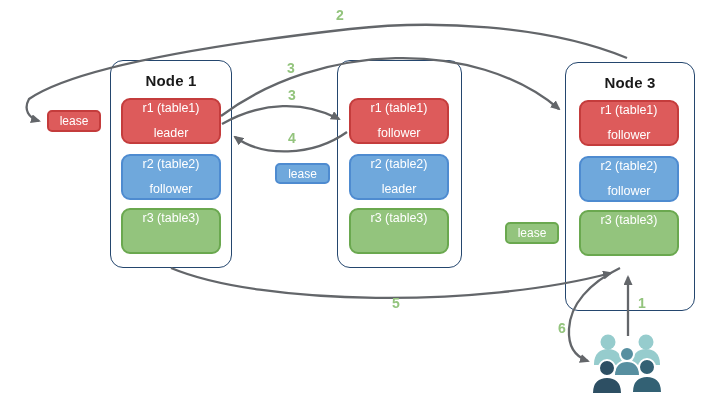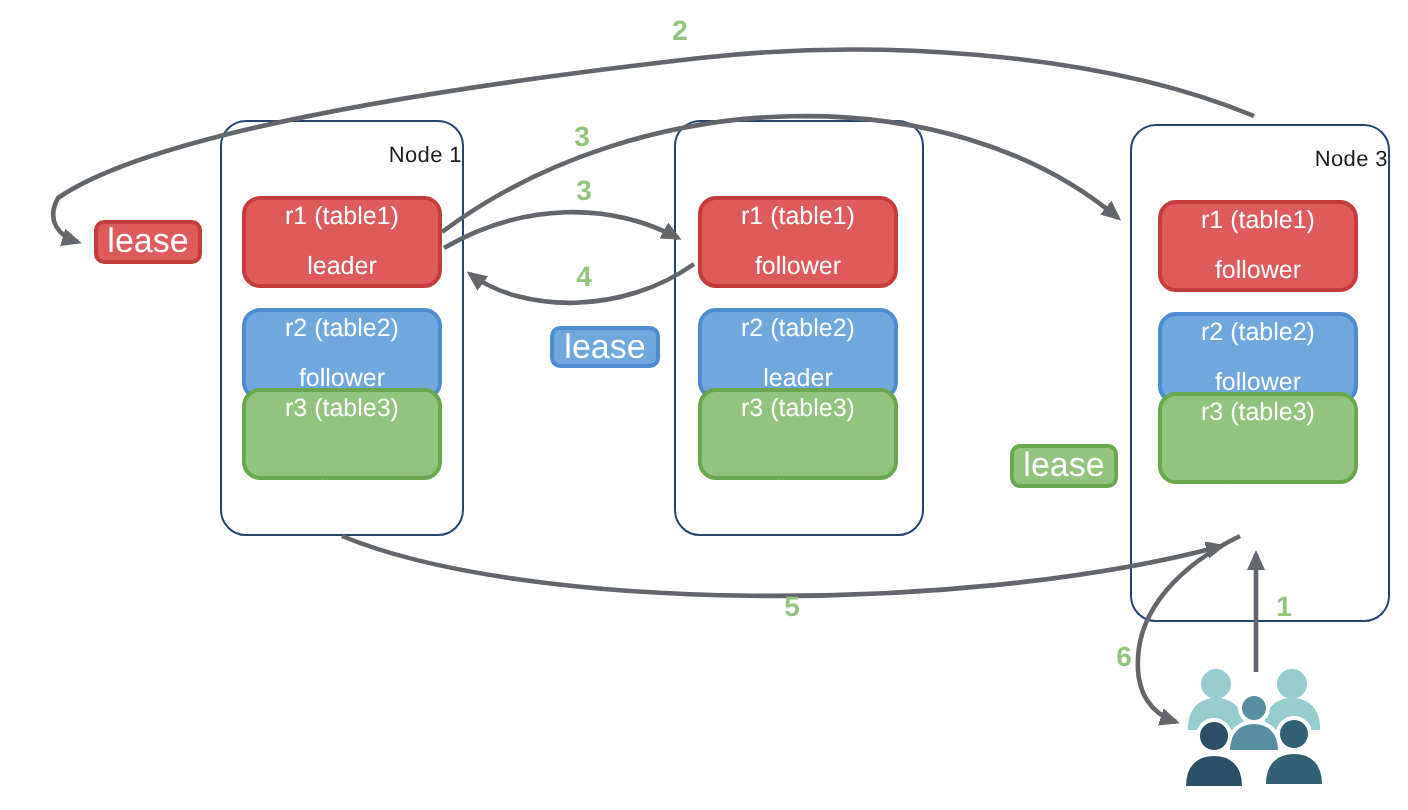--- a/index.html
+++ b/index.html
@@ -5,33 +5,33 @@
   html,body{margin:0;padding:0;background:#ffffff;}
   .canvas{
     position:relative;width:704px;height:405px;background:#ffffff;overflow:hidden;
     font-family:"Liberation Sans","DejaVu Sans",sans-serif;
   }
   .arrow-layer{position:absolute;left:0;top:0;width:704px;height:405px;pointer-events:none;z-index:3;}
   .node{
     position:absolute;background:#ffffff;border:1.6px solid #24466e;border-radius:13px;
     box-sizing:border-box;z-index:2;text-align:center;
   }
-  .node-title{font-weight:normal;font-size:11px;color:#1a1a1a;margin-top:11px;letter-spacing:.2px;text-align:right;}
+  .node-title{font-weight:bold;font-size:15px;color:#1a1a1a;margin-top:11px;letter-spacing:.2px;}
   .replica{
     position:absolute;left:10px;width:100px;height:46px;border-radius:9px;color:#ffffff;
     font-size:12.5px;line-height:1.35;display:flex;flex-direction:column;align-items:center;
     justify-content:space-between;box-sizing:border-box;
   }
   .replica span{display:block;}
   .red{background:#dd5b5b;border:2px solid #c43c3c;}
   .blue{background:#6fa8dc;border:2px solid #4e8bd0;}
   .green{background:#93c47d;border:2px solid #6aa84f;}
-  .r1{top:37px;} .r2{top:93px;} .r3{top:133px;gap:24px;}
+  .r1{top:37px;} .r2{top:93px;} .r3{top:147px;gap:24px;}
   .lease{
-    position:absolute;border-radius:5px;color:#ffffff;font-size:17px;z-index:2;
+    position:absolute;border-radius:5px;color:#ffffff;font-size:12px;z-index:2;
     display:flex;align-items:center;justify-content:center;box-sizing:border-box;
   }
   .lease-red{left:47px;top:110px;width:54px;height:22px;}
   .lease-blue{left:275px;top:163px;width:55px;height:21px;}
   .lease-green{left:505px;top:222px;width:54px;height:22px;}
   .num{
     position:absolute;color:#93c47d;font-weight:bold;font-size:14px;z-index:4;
     transform:translate(-50%,-50%);
   }
   .users{position:absolute;left:588px;top:331px;width:80px;height:64px;z-index:2;}

